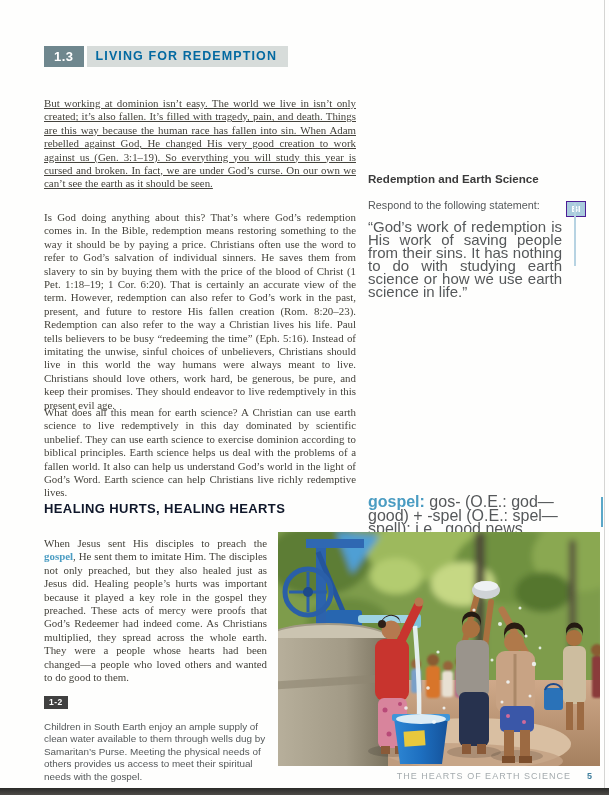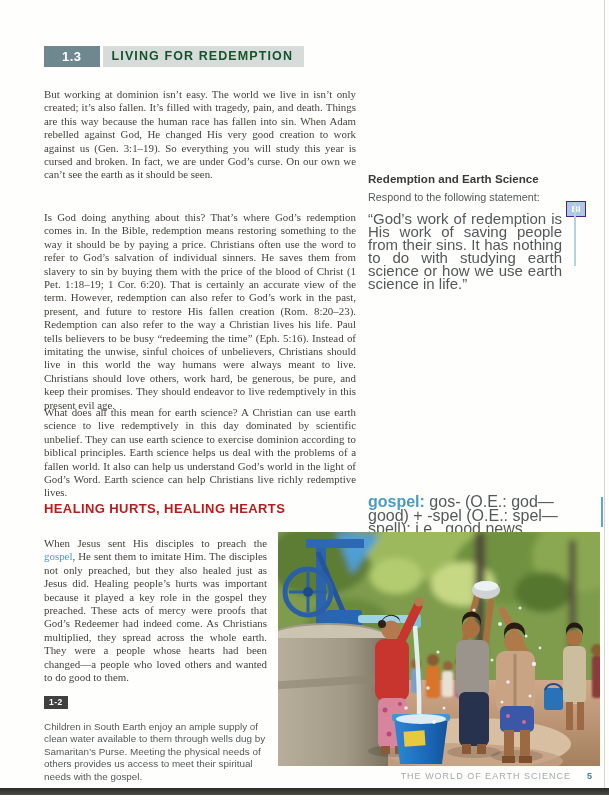--- a/index.html
+++ b/index.html
@@ -7,50 +7,50 @@
     width:609px;height:800px;position:relative;overflow:hidden;
     background:#fefefd;
     font-family:"Liberation Serif", serif;
   }
   .abs{position:absolute;}
 
   
   .sec-header{left:44px;top:46px;display:flex;align-items:stretch;
     font-family:"Liberation Sans", sans-serif;font-weight:bold;}
   .sec-num{background:#6f878e;color:#fff;font-size:13px;line-height:15px;
-    padding:3px 18px;letter-spacing:0.5px;}
-  .sec-title{background:#d7dcda;color:#14532d;font-size:12.5px;line-height:15px;
+    padding:3px 10px;letter-spacing:0.5px;}
+  .sec-title{background:#d7dcda;color:#0369a1;font-size:12.5px;line-height:15px;
     padding:3px 11px 3px 9px;letter-spacing:1.1px;margin-left:3px;white-space:nowrap;}
 
   
   .para{width:312px;font-size:10.9px;line-height:13.4px;color:#44423b;
     text-align:justify;hyphens:auto;}
-  .p1{left:44px;top:77px;}
+  .p1{left:44px;top:86px;text-decoration:underline;}
   .p2{left:44px;top:200px;}
   .p3{left:44px;top:395px;}
 
   
   .sidebar{left:368px;top:172px;width:194px;font-family:"Liberation Sans", sans-serif;}
   .sidebar-title{font-size:11.6px;font-weight:bold;color:#3b3b3b;line-height:14px;}
-  .sidebar-prompt{font-size:10.8px;color:#55585a;line-height:13px;margin-top:5px;}
+  .sidebar-prompt{font-size:10.8px;color:#55585a;line-height:13px;margin-top:13px;}
   .sidebar-quote{font-size:15px;color:#55585a;line-height:13px;margin-top:8px;
     text-align:justify;}
   .bi-badge{left:566px;top:201px;width:20px;height:16px;background:#a9cbdd;
     color:#fff;font-family:"Liberation Sans", sans-serif;font-size:9px;font-weight:bold;
     display:flex;align-items:center;justify-content:center;border:1px solid #4c1d95;box-sizing:border-box;}
   .bi-line{left:574px;top:203px;width:2px;height:63px;background:#b7d3e2;}
 
   
   .sub-heading{left:44px;top:501px;font-family:"Liberation Sans", sans-serif;
-    font-size:13px;font-weight:bold;color:#b91c1c;letter-spacing:0.4px;}
+    font-size:13px;font-weight:bold;color:#0f172a;letter-spacing:0.4px;}
 
   
   .narrow{left:44px;top:526px;width:223px;font-size:10.9px;line-height:13.4px;
     color:#44423b;text-align:justify;hyphens:auto;}
-  .term{color:#4a9cc2;font-weight:normal;}
+  .term{color:#4a9cc2;font-weight:bold;}
 
   
   .etym{left:368px;top:495px;width:224px;font-family:"Liberation Sans", sans-serif;
     font-size:16px;line-height:13.5px;color:#55585a;}
   .etym .term{font-weight:bold;}
   .etym-line{left:601px;top:497px;width:2px;height:30px;background:#5aa7c8;}
 
   
   .fig-label{left:44px;top:696px;background:#404040;color:#fff;
     font-family:"Liberation Sans", sans-serif;font-size:8.5px;font-weight:bold;
@@ -258,17 +258,17 @@
         <circle cx="262" cy="116" r="1.4"></circle>
         <circle cx="242" cy="76" r="1.5"></circle>
     <circle cx="128" cy="176" r="1.8"></circle>
         <circle cx="156" cy="190" r="2"></circle>
         <circle cx="224" cy="170" r="1.5"></circle>
   </g>
 </svg>
 </div>
 
 <div class="abs footer">
-  <span>THE WORLD OF EARTH SCIENCE</span><span class="page-num">5</span>
+  <span>THE HEARTS OF EARTH SCIENCE</span><span class="page-num">5</span>
 </div>
 
 <div class="abs edge-right"></div>
 <div class="abs edge-bottom"></div>
 
 </body></html>

